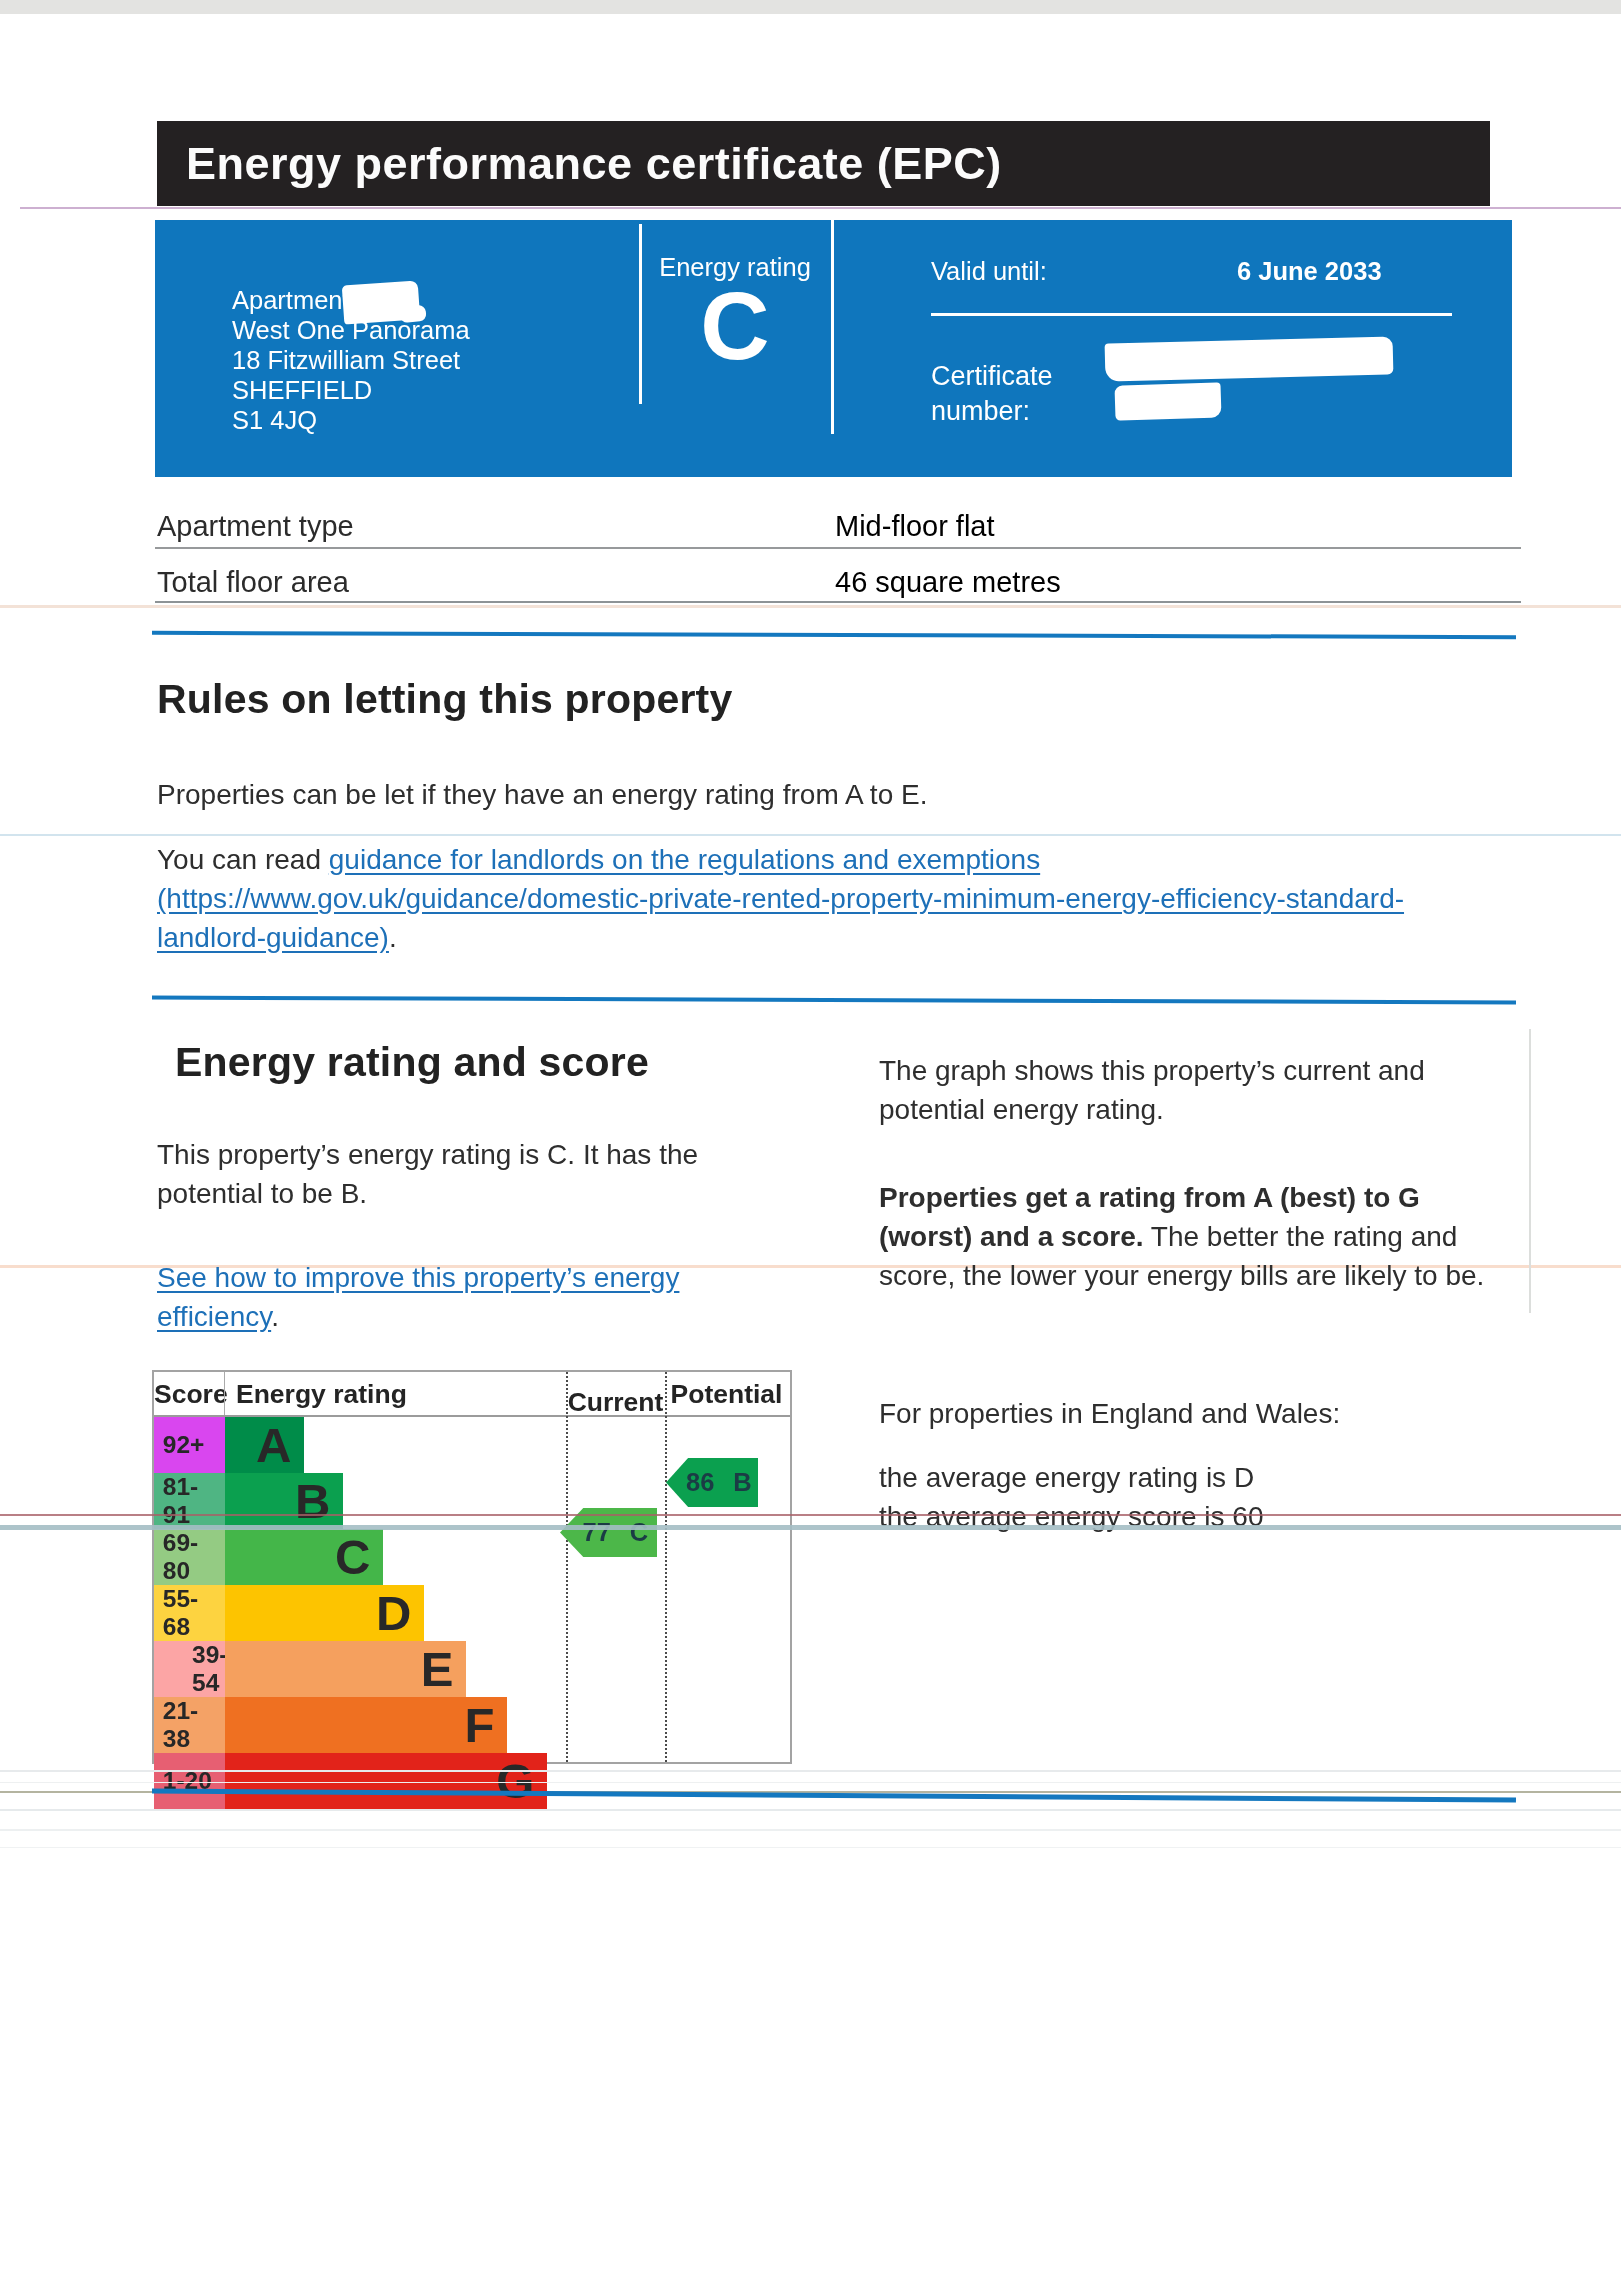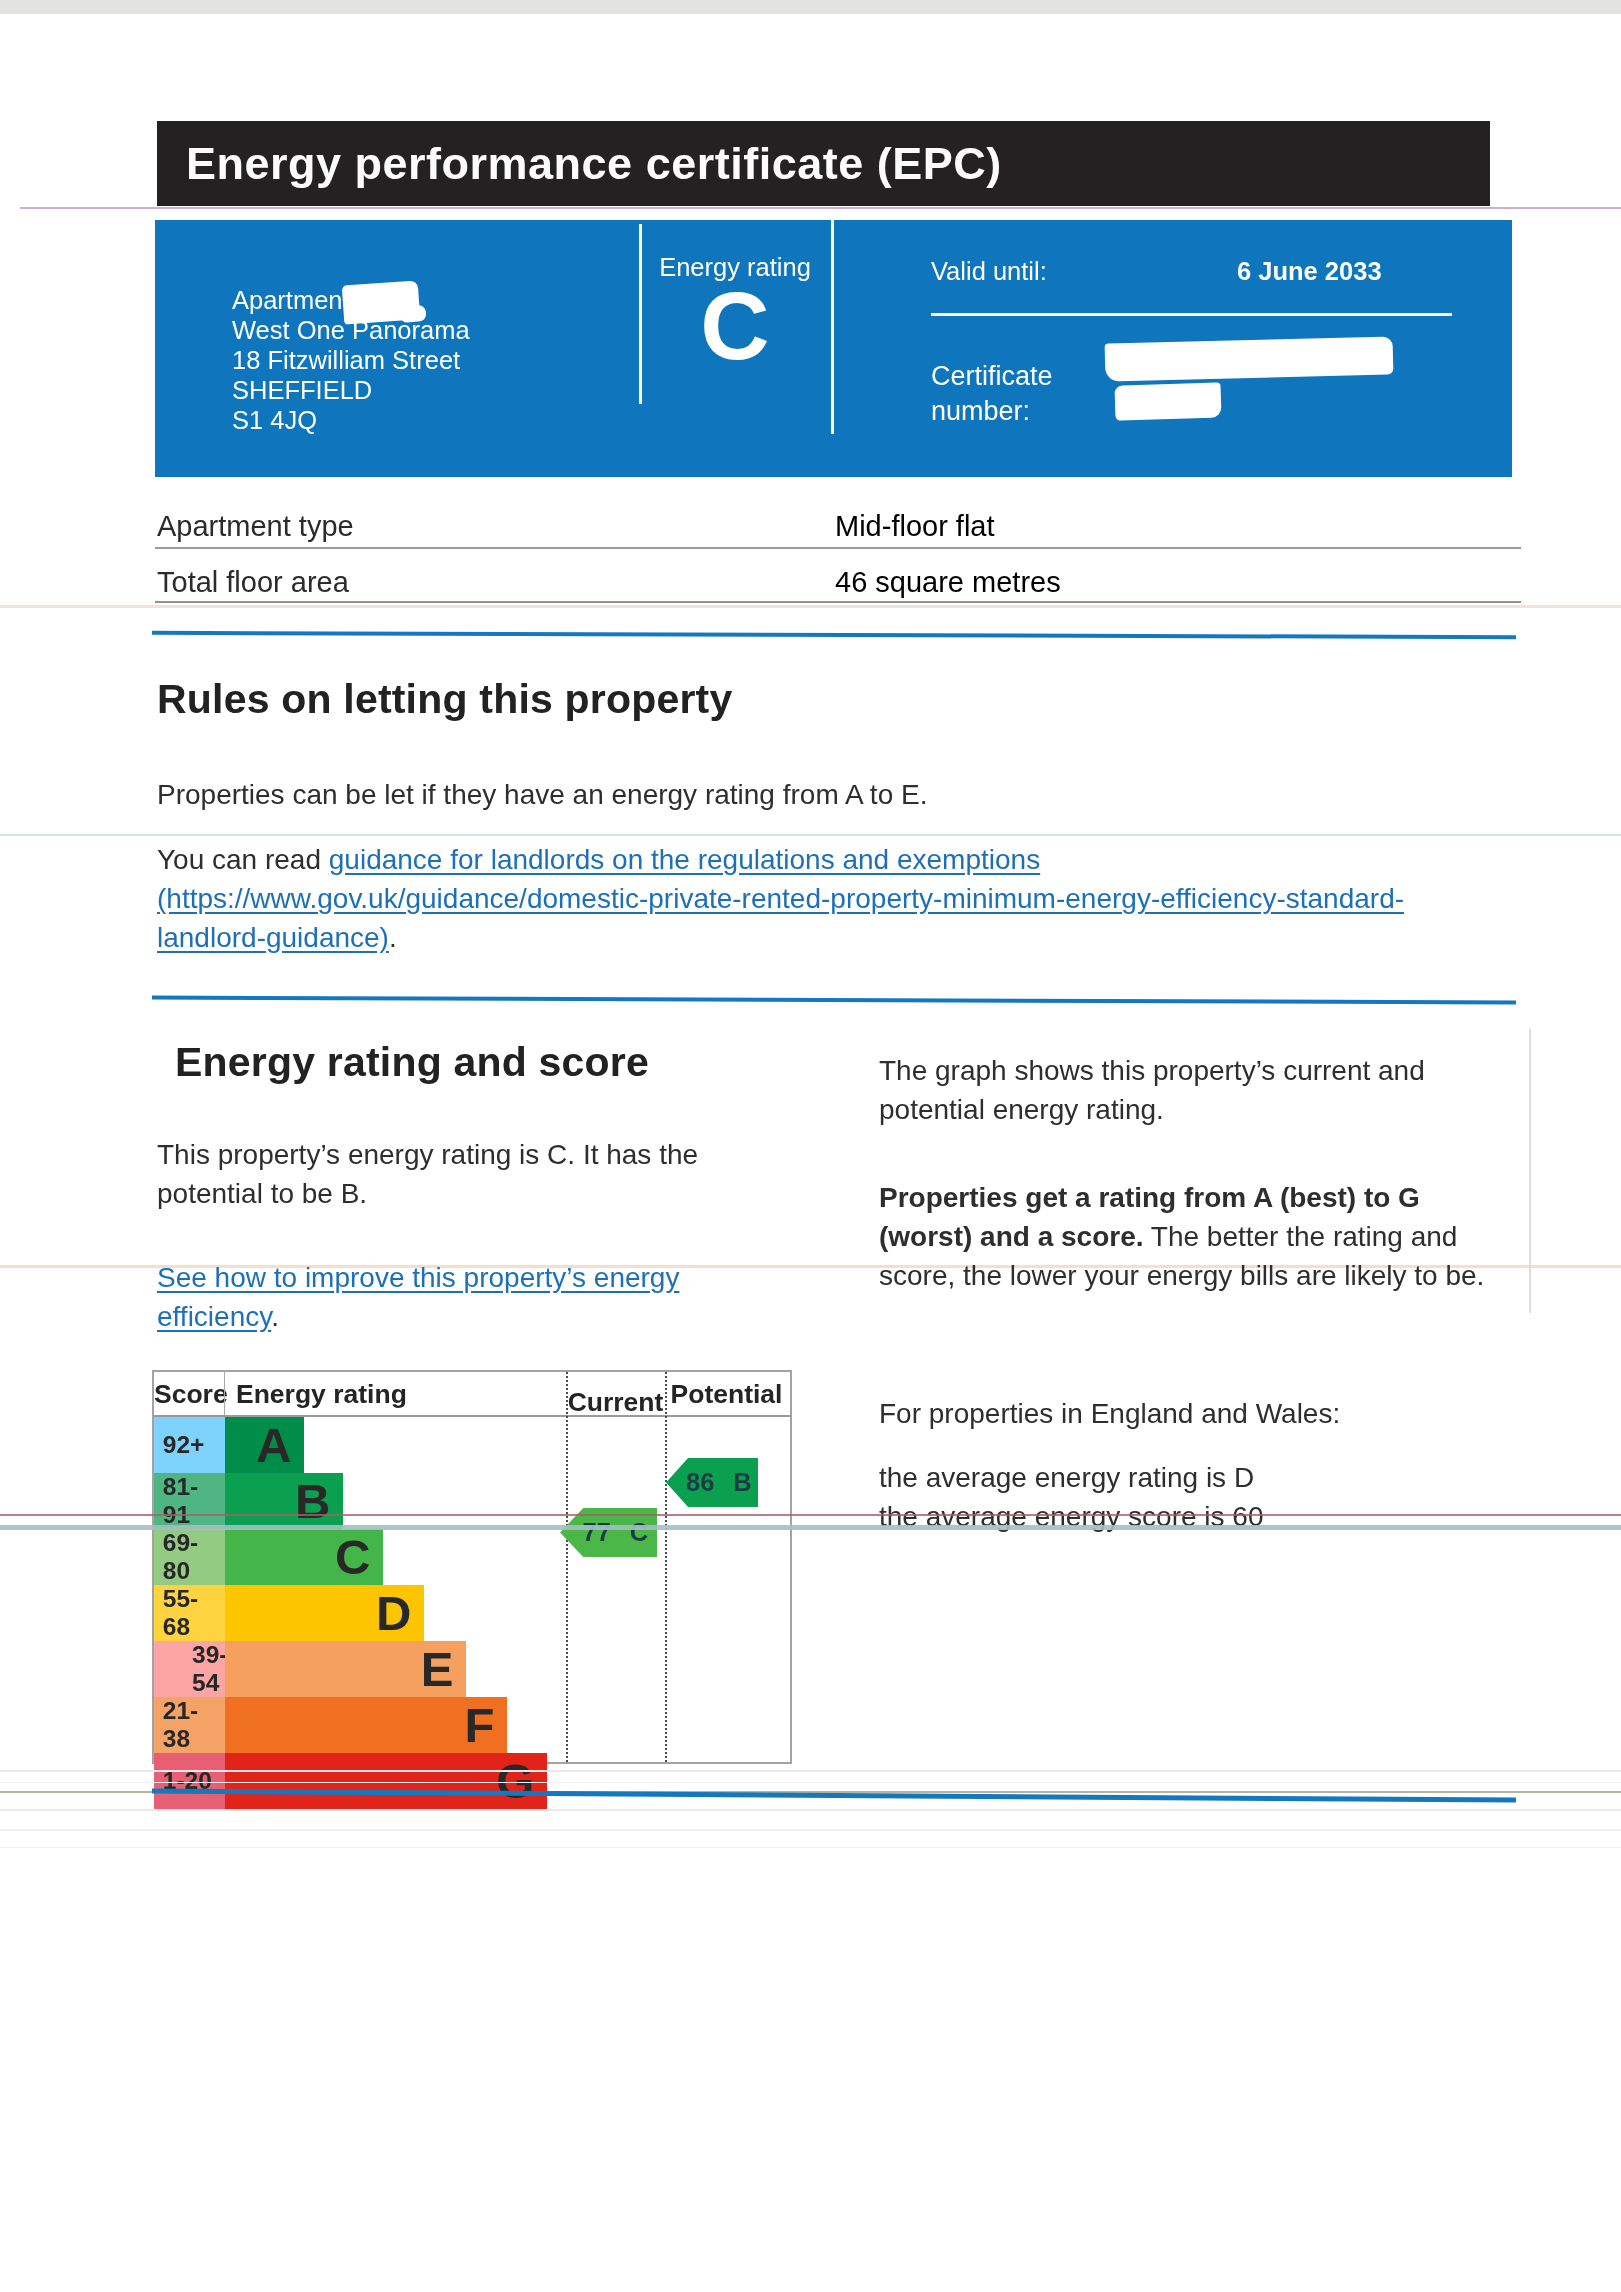--- a/index.html
+++ b/index.html
@@ -165,21 +165,21 @@
 <div class="abs epc">
   <div class="epc-head">
     <span class="h-score">Score</span>
     <span class="h-rating">Energy rating</span>
     <span class="h-current">Current</span>
     <span class="h-potential">Potential</span>
   </div>
   <div class="head-sep"></div>
   <div class="epc-body">
     <div class="epc-row">
-      <div class="epc-score" style="background-color: #7dd3fc;">
+      <div class="epc-score" style="background-color: #d946ef;">
           <span>92+</span>
         </div>
       <div class="epc-bar w-a" style="background-color: rgb(0, 140, 73);">
           <span>A</span>
         </div>
     </div>
     <div class="epc-row">
       <div class="epc-score" style="background-color: rgb(79, 181, 131);">
           <span>81-91</span>
         </div>

